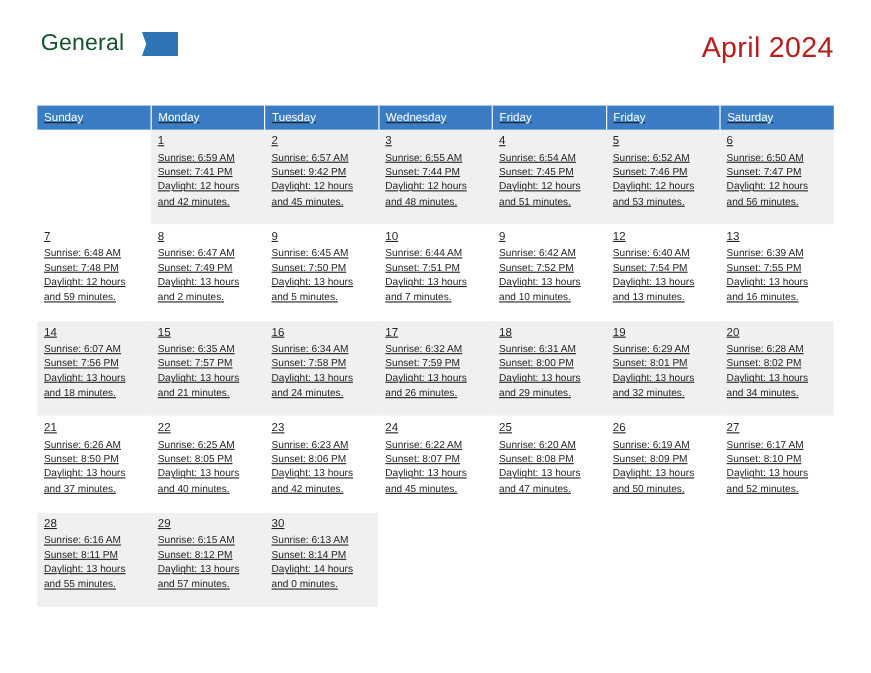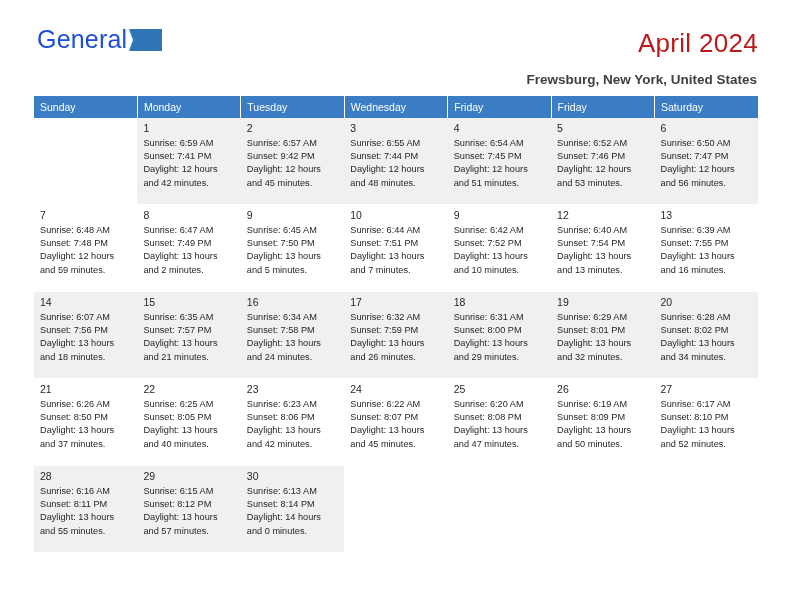--- a/index.html
+++ b/index.html
@@ -27,22 +27,22 @@
     height: 96px;
   }
   .logo {
     position: absolute;
     left: 3px;
     top: 28px;
     width: 200px;
     height: 52px;
   }
   .logo-general {
-    font-size: 25px;
-    color: #1d4ed8;
+    font-size: 21px;
+    color: #14532d;
     letter-spacing: 0.2px;
     line-height: 22px;
   }
   .logo-blue {
     font-size: 19px;
     color: #2e75b6;
     line-height: 20px;
     margin-top: 1px;
     letter-spacing: 0.2px;
   }
@@ -69,20 +69,21 @@
     top: 72px;
     font-size: 13.5px;
     font-weight: bold;
     color: #404040;
   }
   
   table.calendar {
     width: 724px;
     border-collapse: collapse;
     table-layout: fixed;
+    text-decoration: underline;
   }
   table.calendar th {
     background: #3b7dc4;
     color: #ffffff;
     font-size: 10.5px;
     font-weight: normal;
     text-align: left;
     padding: 5px 0 5px 6px;
     height: 9px;
     border-right: 1px solid #ffffff;
@@ -124,21 +125,20 @@
 <body>
 
 <div class="page">
 
   <div class="header">
     <div class="logo">
       <div class="logo-general">General</div>
       <div class="logo-flag"></div>
     </div>
     <div class="title">April 2024</div>
-    <div class="subtitle">Frewsburg, New York, United States</div>
   </div>
 
   <table class="calendar">
     <thead>
       <tr>
         <th>Sunday</th>
         <th>Monday</th>
         <th>Tuesday</th>
         <th>Wednesday</th>
         <th>Friday</th>

